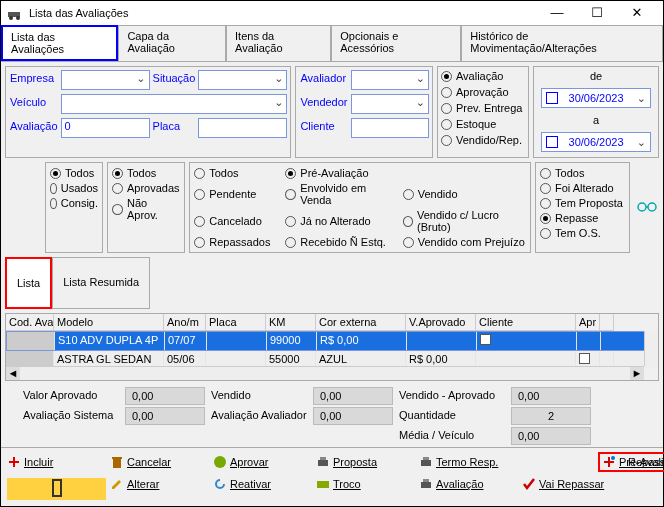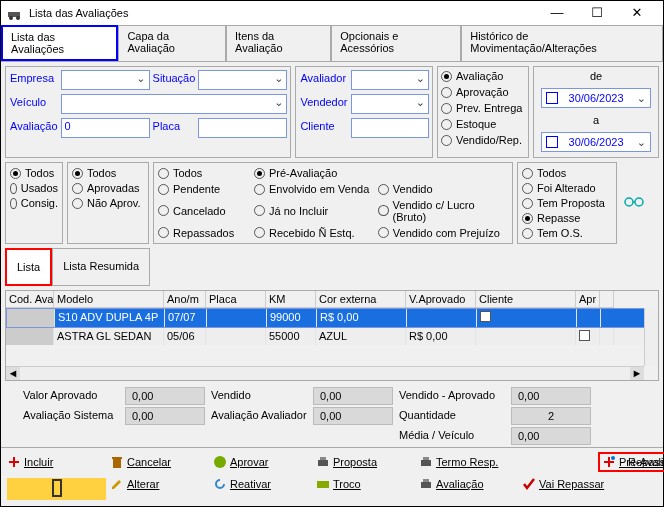--- a/index.html
+++ b/index.html
@@ -23,29 +23,29 @@
   .sel::after { content: "⌄"; position: absolute; right: 3px; top: 1px; color: #444; }
   .txt { border: 1px solid #7a96df; height: 20px; background: #fff; padding: 1px 3px; color: #00f; }
   .radio-line { display: flex; align-items: center; gap: 4px; padding: 0; }
   .radio { width: 11px; height: 11px; border: 1px solid #555; border-radius: 50%; display: inline-block; }
   .radio.on::after { content: ""; display: block; width: 5px; height: 5px; background: #000; border-radius: 50%; margin: 2px; }
   .datelbl { text-align: center; }
   .datebox { border: 1px solid #7a96df; height: 20px; background: #fff; color: #00f; display: flex; align-items: center; justify-content: center; position: relative; margin: 2px 4px; }
   .datebox::before { content: ""; width: 10px; height: 10px; border: 1px solid #00f; position: absolute; left: 4px; }
   .datebox::after { content: "⌄"; position: absolute; right: 4px; color: #444; }
 
-  .radios-row { display: flex; gap: 4px; padding: 0 4px 4px 4px; }
+  .radios-row { display: flex; gap: 4px; padding: 0 4px 4px 4px; margin-left: 40px; }
   .rgroup { border: 1px solid #aaa; padding: 4px; display: flex; flex-direction: column; gap: 3px; }
   .rg1 { width: 58px; } .rg2 { width: 82px; }
   .rg3 { width: 360px; display: grid; grid-template-columns: 1fr 1.3fr 1.4fr; row-gap: 3px; }
   .rg4 { width: 100px; }
   .glasses { width: 26px; display:flex; align-items:center; justify-content:center; }
 
   .list-tabs { display: flex; padding: 0 4px; }
-  .ltab { padding: 11px 10px; border: 1px solid #aaa; background: #f0f0f0; }
+  .ltab { padding: 18px 10px; border: 1px solid #aaa; background: #f0f0f0; }
   .ltab.active { border: 2px solid #f00; background: #fff; }
 
   .grid { margin: 4px; border: 1px solid #aaa; height: 130px; overflow: hidden; position: relative; }
   .ghead, .grow { display: grid; grid-template-columns: 48px 110px 42px 60px 50px 90px 70px 100px 24px 14px; }
   .ghead { background: #f0f0f0; }
   .ghead div { border-right: 1px solid #ccc; border-bottom: 1px solid #ccc; padding: 2px 3px; overflow: hidden; white-space: nowrap; }
   .grow div { border-right: 1px solid #e5e5e5; padding: 2px 3px; overflow: hidden; white-space: nowrap; }
   .grow.sel { background: #1a6fe0; color: #fff; }
   .grow.alt { background: #eee; }
   .num { text-align: left; }
@@ -191,21 +191,21 @@
       <div class="radio-line">
           <span class="radio"></span>
           <span>Vendido</span>
         </div>
       <div class="radio-line">
           <span class="radio"></span>
           <span>Cancelado</span>
         </div>
       <div class="radio-line">
           <span class="radio"></span>
-          <span>Já no Incluir</span>
+          <span>Já no Alterado</span>
         </div>
       <div class="radio-line">
           <span class="radio"></span>
           <span>Vendido c/ Lucro (Bruto)</span>
         </div>
       <div class="radio-line">
           <span class="radio"></span>
           <span>Repassados</span>
         </div>
       <div class="radio-line">

